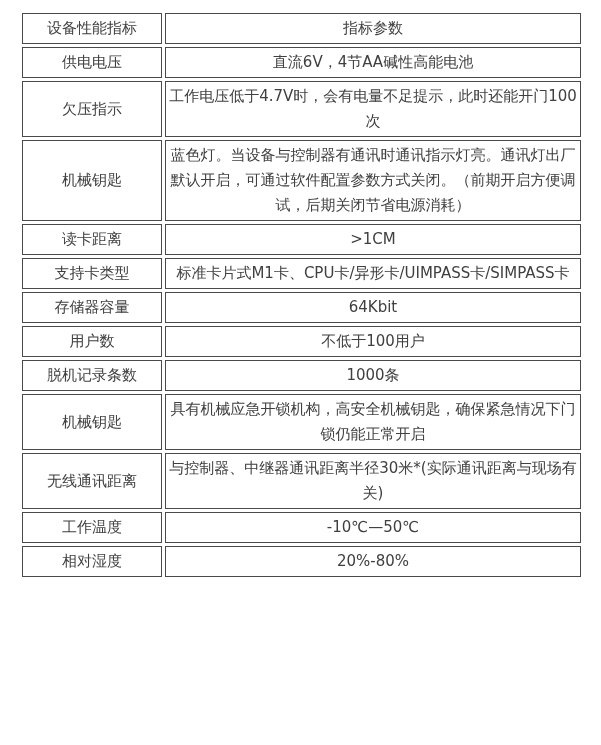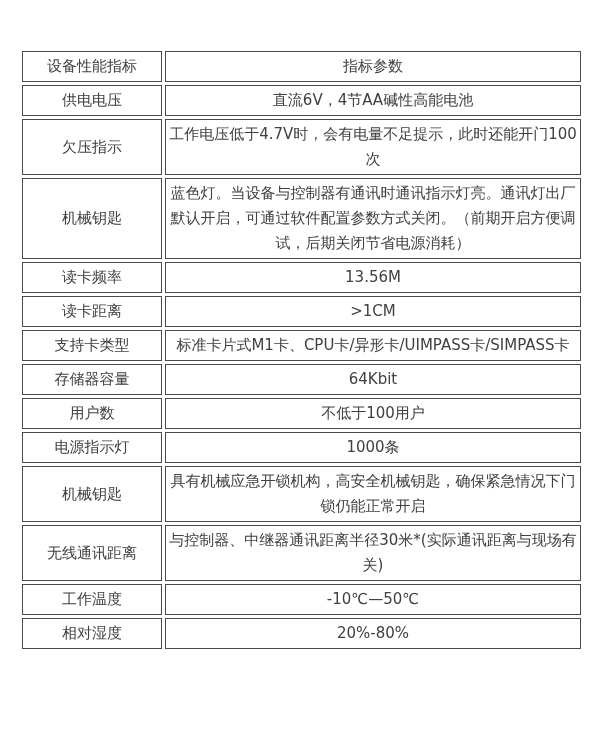--- a/index.html
+++ b/index.html
@@ -15,21 +15,20 @@
   }
   body {
     width: 601px;
     height: 745px;
     overflow: hidden;
     font-family: "DejaVu Sans", "Liberation Sans", sans-serif;
     color: var(--text-color);
   }
   .page {
     padding: 10px 8px 10px 19px;
-    margin-top: 38px;
   }
   table.spec-table {
     width: 565px;
     border-collapse: separate;
     border-spacing: 3px;
     table-layout: fixed;
   }
   table.spec-table td {
     border: 1px solid var(--border-color);
     background: var(--bg-color);
@@ -60,41 +59,37 @@
         </tr>
         <tr>
           <td class="col-label">欠压指示</td>
           <td class="col-value">工作电压低于4.7V时，会有电量不足提示，此时还能开门100次</td>
         </tr>
         <tr>
           <td class="col-label">机械钥匙</td>
           <td class="col-value">蓝色灯。当设备与控制器有通讯时通讯指示灯亮。通讯灯出厂默认开启，可通过软件配置参数方式关闭。（前期开启方便调试，后期关闭节省电源消耗）</td>
         </tr>
         <tr>
-          <td class="col-label">读卡频率</td>
-          <td class="col-value">13.56M</td>
-        </tr>
-        <tr>
           <td class="col-label">读卡距离</td>
           <td class="col-value">&gt;1CM</td>
         </tr>
         <tr>
           <td class="col-label">支持卡类型</td>
           <td class="col-value">标准卡片式M1卡、CPU卡/异形卡/UIMPASS卡/SIMPASS卡</td>
         </tr>
         <tr>
           <td class="col-label">存储器容量</td>
           <td class="col-value">64Kbit</td>
         </tr>
         <tr>
           <td class="col-label">用户数</td>
           <td class="col-value">不低于100用户</td>
         </tr>
         <tr>
-          <td class="col-label">电源指示灯</td>
+          <td class="col-label">脱机记录条数</td>
           <td class="col-value">1000条</td>
         </tr>
         <tr>
           <td class="col-label">机械钥匙</td>
           <td class="col-value">具有机械应急开锁机构，高安全机械钥匙，确保紧急情况下门锁仍能正常开启</td>
         </tr>
         <tr>
           <td class="col-label">无线通讯距离</td>
           <td class="col-value">与控制器、中继器通讯距离半径30米*(实际通讯距离与现场有关)</td>
         </tr>

